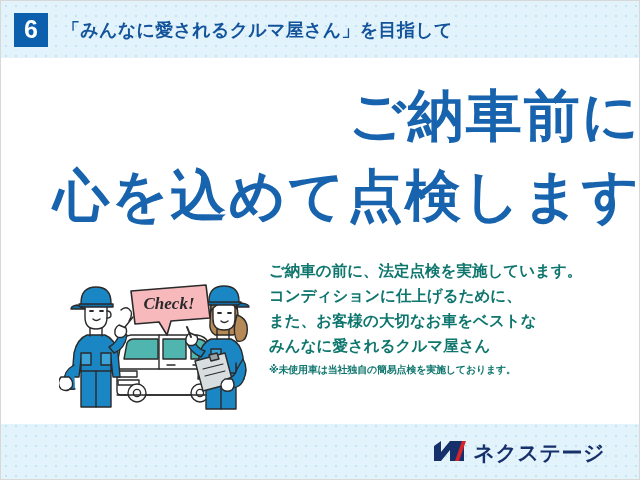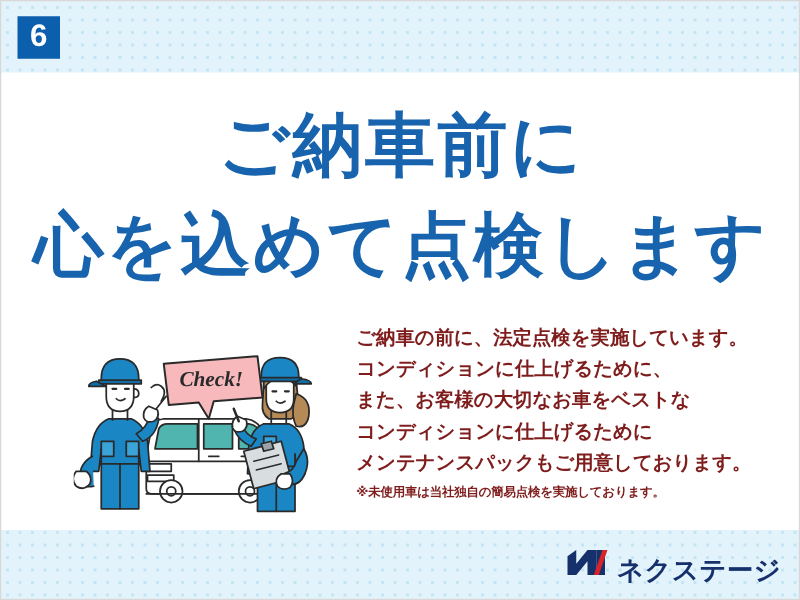--- a/index.html
+++ b/index.html
@@ -32,68 +32,68 @@
   .header-title{
     margin-left:14px;color:#12539b;font-size:18px;font-weight:bold;
     letter-spacing:.3px;white-space:nowrap;
   }
   
   .card{
     position:absolute;left:0;top:57px;width:640px;height:366px;
     background:#ffffff;
   }
   .headline{
-    text-align:center;color:#1863ad;font-weight:bold;
+    text-align:right;color:#1863ad;font-weight:bold;
     letter-spacing:2px;line-height:1;
   }
   .headline-1{
     position:absolute;left:0;top:30px;width:640px;font-size:56px;
   }
   .headline-2{
     position:absolute;left:0;top:110px;width:640px;font-size:56px;
   }
   
   .copy{
     position:absolute;left:268px;top:200px;width:350px;
-    color:#7f1d1d;
-    margin-left:16px;
+    color:#0f766e;
   }
   .copy-line{
     font-size:15.5px;line-height:25px;white-space:nowrap;font-weight:bold;
   }
   .copy-note{
     font-size:10px;line-height:24px;white-space:nowrap;font-weight:bold;
     letter-spacing:-0.2px;
   }
   
   .illus{
     position:absolute;left:58px;top:215px;width:205px;height:140px;
   }
   .illus svg{display:block;}
   
   .footer{
     position:absolute;left:0;top:423px;width:640px;height:57px;
     display:flex;align-items:center;justify-content:flex-end;
   }
   .logo{
-    display:flex;align-items:flex-end;margin-right:16px;
+    display:flex;align-items:center;margin-right:36px;
   }
   .logo-mark{margin-right:7px;display:block;}
   .logo-text{
     color:#16306b;font-size:21px;font-weight:bold;letter-spacing:.5px;
     line-height:1;
   }
 </style>
 </head>
 <body>
 
 <div class="banner">
 
   <div class="header">
     <div class="num-badge">6</div>
+    <div class="header-title">「みんなに愛されるクルマ屋さん」を目指して</div>
   </div>
 
   <div class="card">
 
     <div class="headline headline-1">ご納車前に</div>
     <div class="headline headline-2">心を込めて点検します</div>
 
     <div class="illus">
       <svg width="205" height="140" viewBox="0 0 205 140" xmlns="http://www.w3.org/2000/svg">
         <g stroke="#2a2a2a" stroke-width="1.4" stroke-linecap="round" stroke-linejoin="round" fill="none">
@@ -196,22 +196,21 @@
           </g>
         </g>
         <text x="110" y="36" text-anchor="middle" font-family="Liberation Serif, DejaVu Serif, serif" font-size="17" font-style="italic" font-weight="bold" fill="#2a2a2a">Check!</text>
       </svg>
     </div>
 
     <div class="copy">
       <div class="copy-line">ご納車の前に、法定点検を実施しています。</div>
       <div class="copy-line">コンディションに仕上げるために、</div>
       <div class="copy-line">また、お客様の大切なお車をベストな</div>
-      <div class="copy-line">コンディションに仕上げるために</div>
-      <div class="copy-line">メンテナンスパックもご用意しております。</div>
+      <div class="copy-line">みんなに愛されるクルマ屋さん</div>
       <div class="copy-note">※未使用車は当社独自の簡易点検を実施しております。</div>
     </div>
   </div>
 
   <div class="footer">
     <div class="logo">
       <span class="logo-mark">
         <svg width="34" height="24" viewBox="0 0 34 24" xmlns="http://www.w3.org/2000/svg">
           <path d="M1 22 L1 7 L8 2 L8 13 L17 2 L24 2 L24 22 L17 22 L17 11 L8 22 Z" fill="#16306b"></path>
           <path d="M24 2 L31 2 L31 22 L24 22 Z" fill="#16306b"></path>

